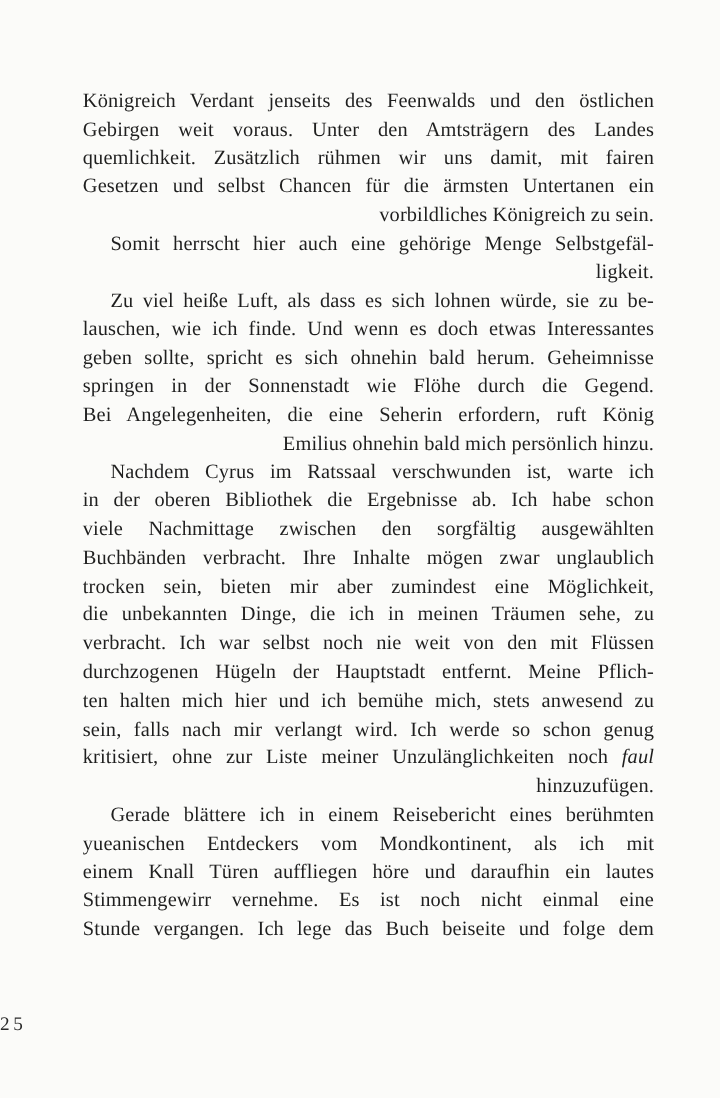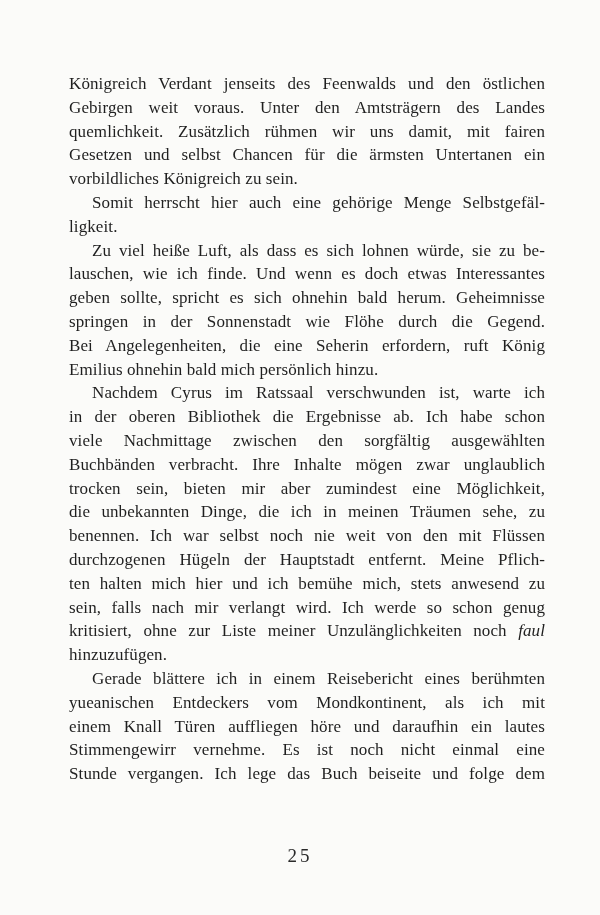--- a/index.html
+++ b/index.html
@@ -25,39 +25,39 @@
     top: 72px;
     width: 476px;
     font-size: 17px;
     line-height: 23.8px;
     letter-spacing: 0.1px;
   }
   .para {
     margin: 0;
   }
   .line {
-    text-align: left;
+    text-align: right;
     text-justify: inter-word;
   }
   .line.just {
     text-align: justify;
     text-align-last: justify;
   }
   .line.indent {
     text-indent: 23px;
   }
   .line em {
   }
   .page-number {
     position: absolute;
     left: 0;
     top: 845px;
     width: 100%;
-    text-align: center;
-    font-size: 19px;
+    text-align: left;
+    font-size: 16px;
     letter-spacing: 3px;
     color: #2a2a2a;
   }
 </style>
 </head>
 <body style="background: rgb(251, 251, 249); color: rgb(31, 31, 31);">
 
 <div class="page">
   <div class="textblock">
       <div class="para">
@@ -79,21 +79,21 @@
         <div class="line just">Bei Angelegenheiten, die eine Seherin erfordern, ruft König</div>
         <div class="line">Emilius ohnehin bald mich persönlich hinzu.</div>
       </div>
       <div class="para">
         <div class="line indent just">Nachdem Cyrus im Ratssaal verschwunden ist, warte ich</div>
         <div class="line just">in der oberen Bibliothek die Ergebnisse ab. Ich habe schon</div>
         <div class="line just">viele Nachmittage zwischen den sorgfältig ausgewählten</div>
         <div class="line just">Buchbänden verbracht. Ihre Inhalte mögen zwar unglaublich</div>
         <div class="line just">trocken sein, bieten mir aber zumindest eine Möglichkeit,</div>
         <div class="line just">die unbekannten Dinge, die ich in meinen Träumen sehe, zu</div>
-        <div class="line just">benennen. Ich war selbst noch nie weit von den mit Flüssen</div>
+        <div class="line just">verbracht. Ich war selbst noch nie weit von den mit Flüssen</div>
         <div class="line just">durchzogenen Hügeln der Hauptstadt entfernt. Meine Pflich-</div>
         <div class="line just">ten halten mich hier und ich bemühe mich, stets anwesend zu</div>
         <div class="line just">sein, falls nach mir verlangt wird. Ich werde so schon genug</div>
         <div class="line just">kritisiert, ohne zur Liste meiner Unzulänglichkeiten noch <em>faul</em></div>
         <div class="line">hinzuzufügen.</div>
       </div>
       <div class="para">
         <div class="line indent just">Gerade blättere ich in einem Reisebericht eines berühmten</div>
         <div class="line just">yueanischen Entdeckers vom Mondkontinent, als ich mit</div>
         <div class="line just">einem Knall Türen auffliegen höre und daraufhin ein lautes</div>

